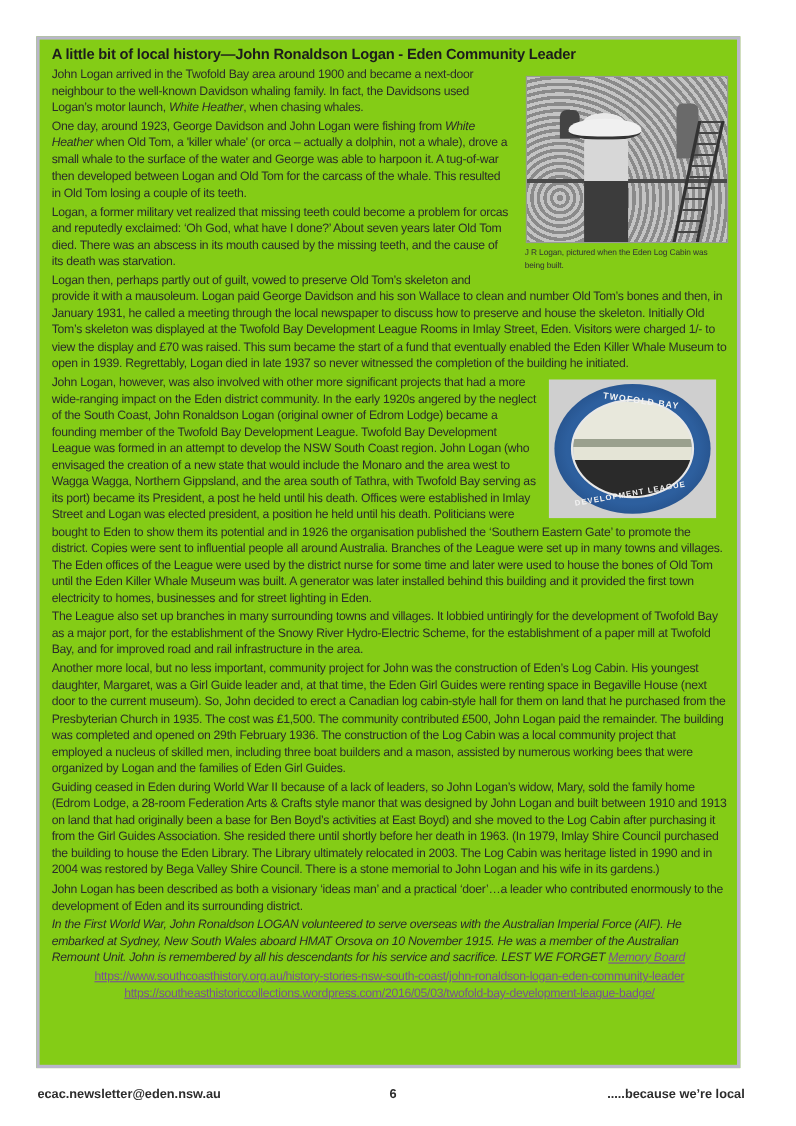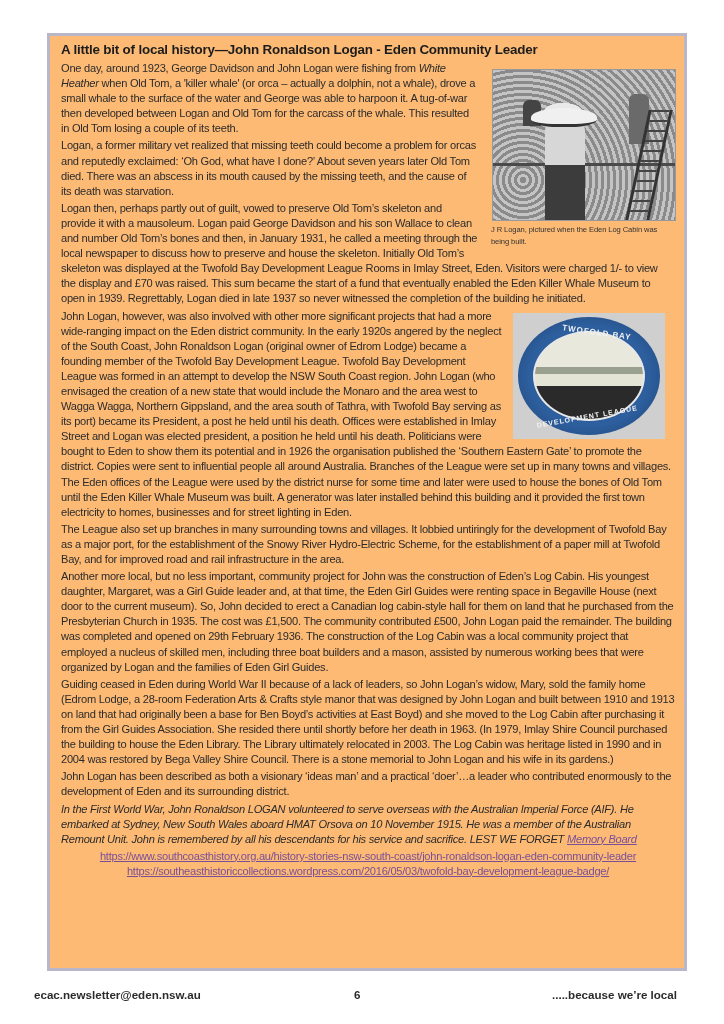--- a/index.html
+++ b/index.html
@@ -1,22 +1,22 @@
 <!DOCTYPE html>
 <html><head>
 <meta charset="utf-8">
 <style>
   html, body { margin: 0; padding: 0; }
   body {
     width: 724px; height: 1024px; background: #ffffff; position: relative; overflow: hidden;
     font-family: "Liberation Sans", sans-serif; color: #2b2b2b;
   }
   .frame {
-    position: absolute; left: 47px; top: 33px; width: 640px; height: 938px;
-    border: 3px solid #b9b6ca; box-sizing: border-box; background: #fdba74;
+    position: absolute; left: 33px; top: 33px; width: 640px; height: 938px;
+    border: 3px solid #b9b6ca; box-sizing: border-box; background: #84cc16;
   }
   .content {
     position: absolute; left: 11px; top: 5px; right: 9px;
     font-size: 11.1px; line-height: 15.1px; letter-spacing: -0.25px;
   }
   .title {
     font-weight: bold; font-size: 13.4px; line-height: 18px; margin: 0 0 2px 0; color: #1c1c1c; letter-spacing: -0.2px;
   }
   p { margin: 0 0 2px 0; }
   .float-right-photo {
@@ -97,20 +97,21 @@
       <div class="photo" title="J R Logan standing in front of the log cabin under construction">
         <div class="man2"></div>
         <div class="man3"></div>
         <div class="ladder"></div>
         <div class="fig"></div>
         <div class="hat"></div>
       </div>
       <div class="caption">J R Logan, pictured when the Eden Log Cabin was being built.</div>
     </div>
 
+    <p><span>John Logan arrived in the Twofold Bay area around 1900 and became a next-door neighbour to the well-known Davidson whaling family. In fact, the Davidsons used Logan’s motor launch, </span><em>White Heather</em><span>, when chasing whales.</span></p>
     <p><span>One day, around 1923, George Davidson and John Logan were fishing from </span><em>White Heather</em><span> when Old Tom, a 'killer whale' (or orca – actually a dolphin, not a whale), drove a small whale to the surface of the water and George was able to harpoon it. A tug-of-war then developed between Logan and Old Tom for the carcass of the whale. This resulted in Old Tom losing a couple of its teeth.</span></p>
     <p>Logan, a former military vet realized that missing teeth could become a problem for orcas and reputedly exclaimed: ‘Oh God, what have I done?’ About seven years later Old Tom died. There was an abscess in its mouth caused by the missing teeth, and the cause of its death was starvation.</p>
     <p>Logan then, perhaps partly out of guilt, vowed to preserve Old Tom’s skeleton and provide it with a mausoleum. Logan paid George Davidson and his son Wallace to clean and number Old Tom’s bones and then, in January 1931, he called a meeting through the local newspaper to discuss how to preserve and house the skeleton. Initially Old Tom’s skeleton was displayed at the Twofold Bay Development League Rooms in Imlay Street, Eden. Visitors were charged 1/- to view the display and £70 was raised. This sum became the start of a fund that eventually enabled the Eden Killer Whale Museum to open in 1939. Regrettably, Logan died in late 1937 so never witnessed the completion of the building he initiated.</p>
 
     <div class="float-right-badge">
       <div class="badge-wrap" title="Twofold Bay Development League badge">
         <div class="badge">
           <div class="badge-inner"></div>
           <span class="badge-text bt1">TWOFOLD BAY</span>
           <span class="badge-text bt2">DEVELOPMENT LEAGUE</span>

